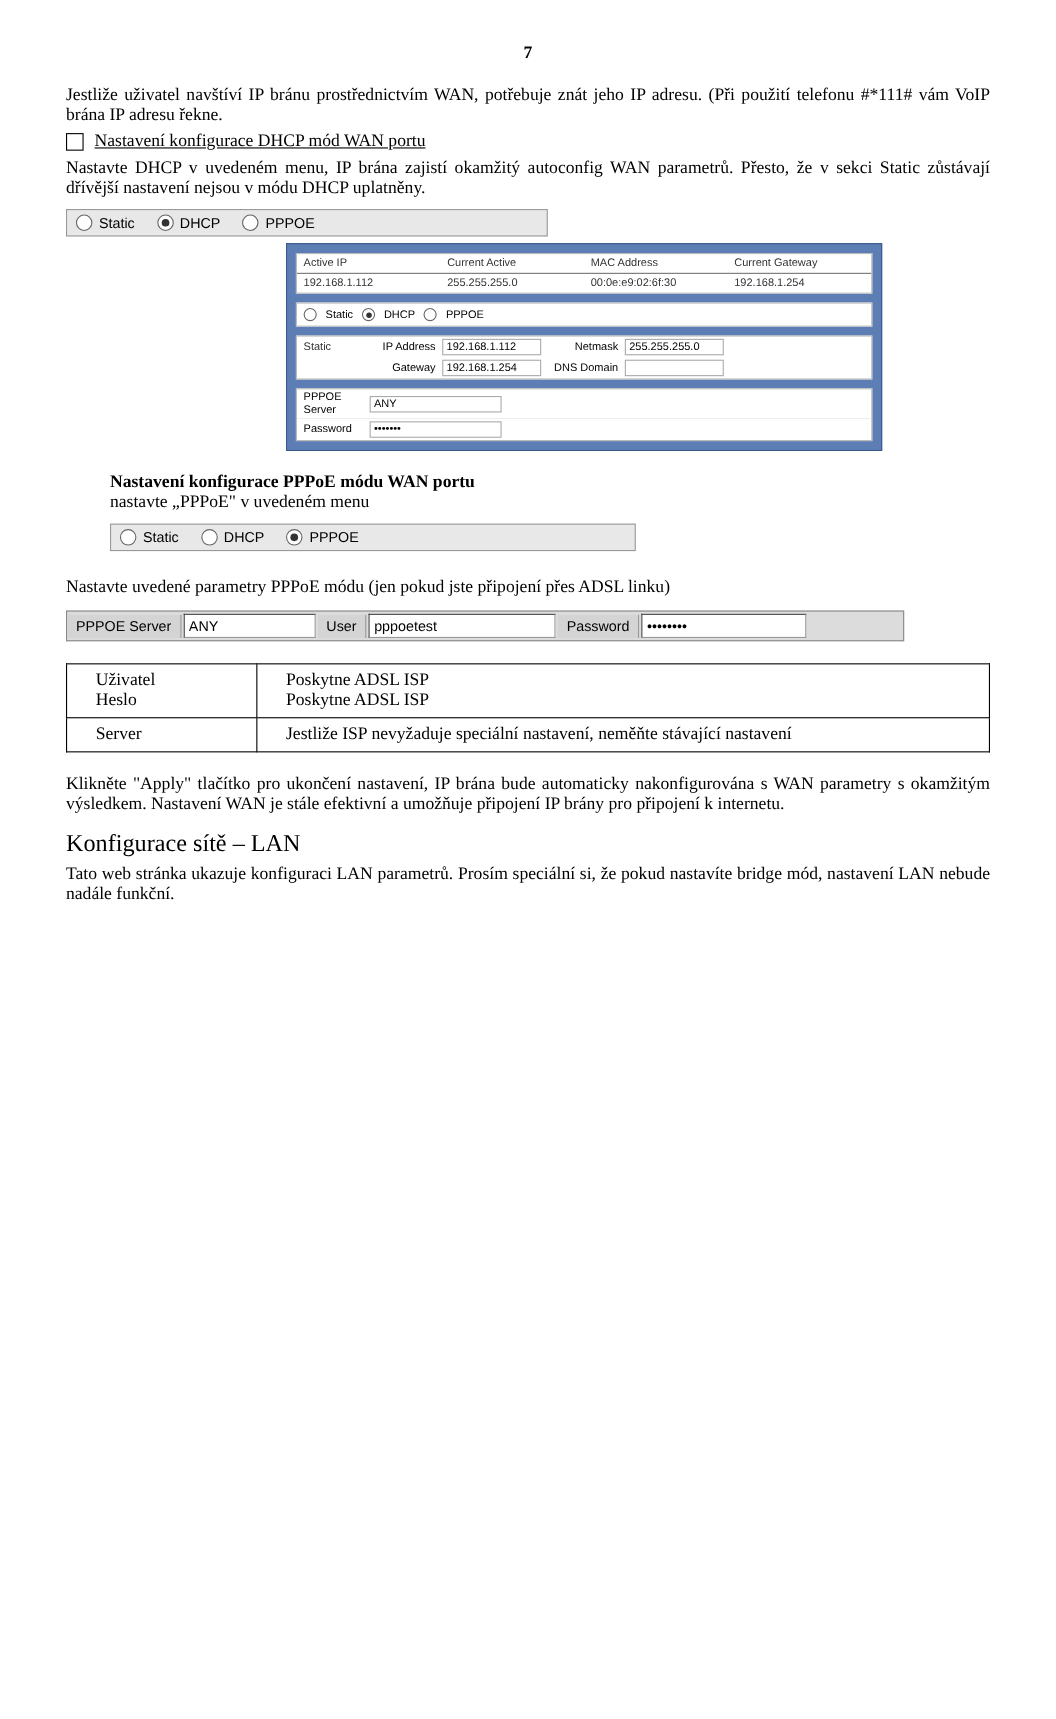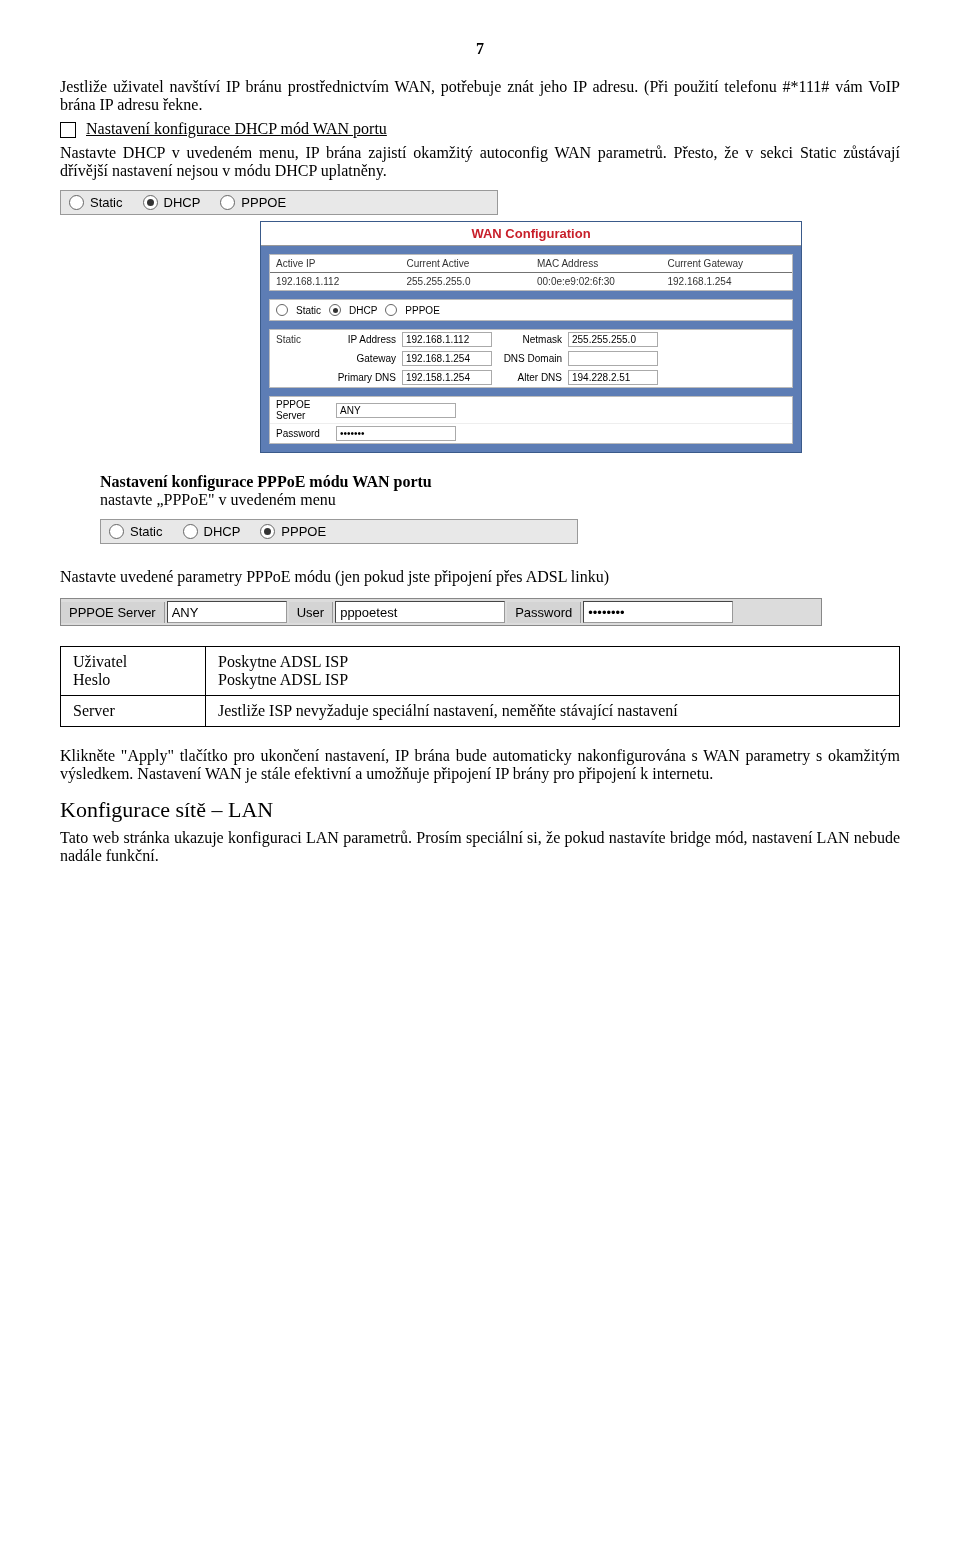--- a/index.html
+++ b/index.html
@@ -208,21 +208,21 @@
   .user-table {
     border: 1px solid #000;
     border-collapse: collapse;
     width: 100%;
     margin: 10px 0 20px 0;
     font-family: "Times New Roman", Times, serif;
     font-size: 16px;
   }
   .user-table td {
     border: 1px solid #000;
-    padding: 6px 12px;
+    padding: 6px 26px;
     vertical-align: top;
   }
   .user-table td:first-child { width: 120px; }
 </style>
 </head>
 <body>
 
 <div class="page-num">7</div>
 
 <p>Jestliže uživatel navštíví IP bránu prostřednictvím WAN, potřebuje znát  jeho IP adresu. (Při použití telefonu #*111# vám VoIP  brána IP adresu řekne.</p>
@@ -242,21 +242,20 @@
     <span class="radio sel"></span>
     <span>DHCP</span>
   </div>
   <div class="opt">
     <span class="radio"></span>
     <span>PPPOE</span>
   </div>
 </div>
 
 <div class="wan-panel">
-  <div class="wan-title">WAN Configuration</div>
 
   <div class="wan-block">
     <div class="wan-row">
       <div class="wan-cell-h">Active IP</div>
       <div class="wan-cell-h">Current Active</div>
       <div class="wan-cell-h">MAC Address</div>
       <div class="wan-cell-h">Current Gateway</div>
     </div>
     <div class="wan-row">
       <div class="wan-cell">192.168.1.112</div>
@@ -283,27 +282,20 @@
       <input class="wan-input sm" value="192.168.1.112" style="">
       <div class="wan-label-col2">Netmask</div>
       <input class="wan-input sm" value="255.255.255.0" style="">
     </div>
     <div class="wan-field-row">
       <div class="wan-label-left"></div>
       <div class="wan-label-col">Gateway</div>
       <input class="wan-input sm" value="192.168.1.254" style="">
       <div class="wan-label-col2">DNS Domain</div>
       <input class="wan-input sm" value="" style="">
-    </div>
-    <div class="wan-field-row">
-      <div class="wan-label-left"></div>
-      <div class="wan-label-col">Primary DNS</div>
-      <input class="wan-input sm" value="192.158.1.254" style="">
-      <div class="wan-label-col2">Alter DNS</div>
-      <input class="wan-input sm" value="194.228.2.51" style="">
     </div>
   </div>
 
   <div class="pppoe-block">
     <div class="prow">
       <div class="plabel">PPPOE Server</div>
       <input class="wan-input med" value="ANY" style="">
     </div>
     <div class="prow">
       <div class="plabel">Password</div>

